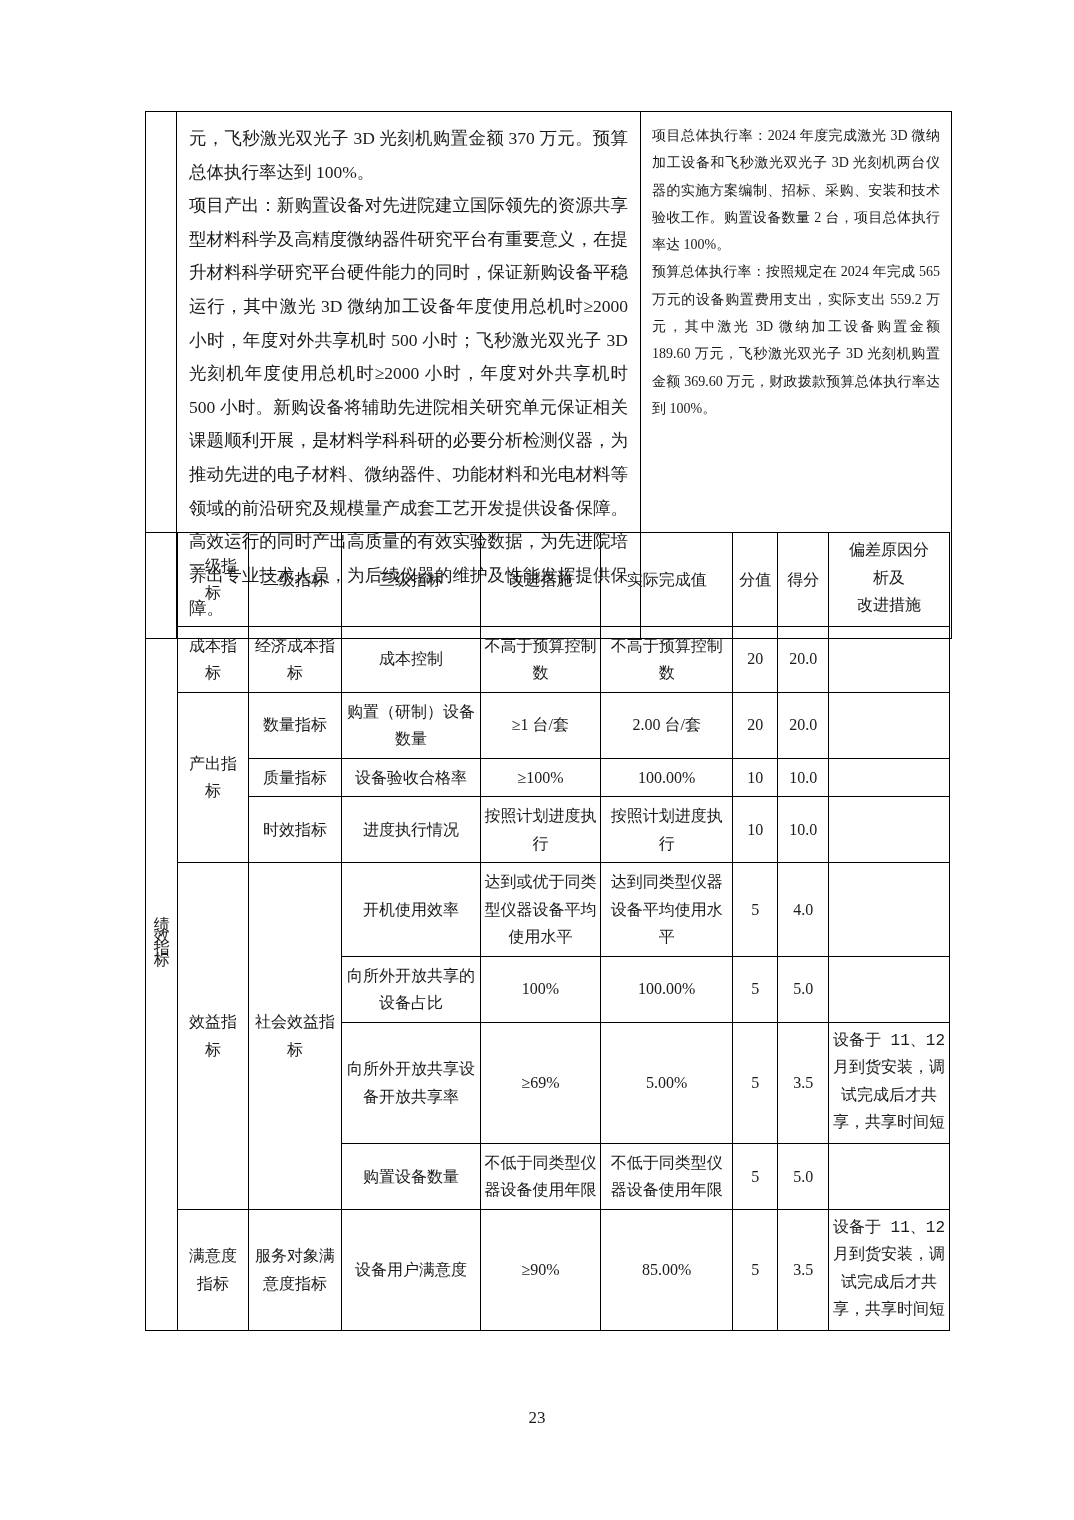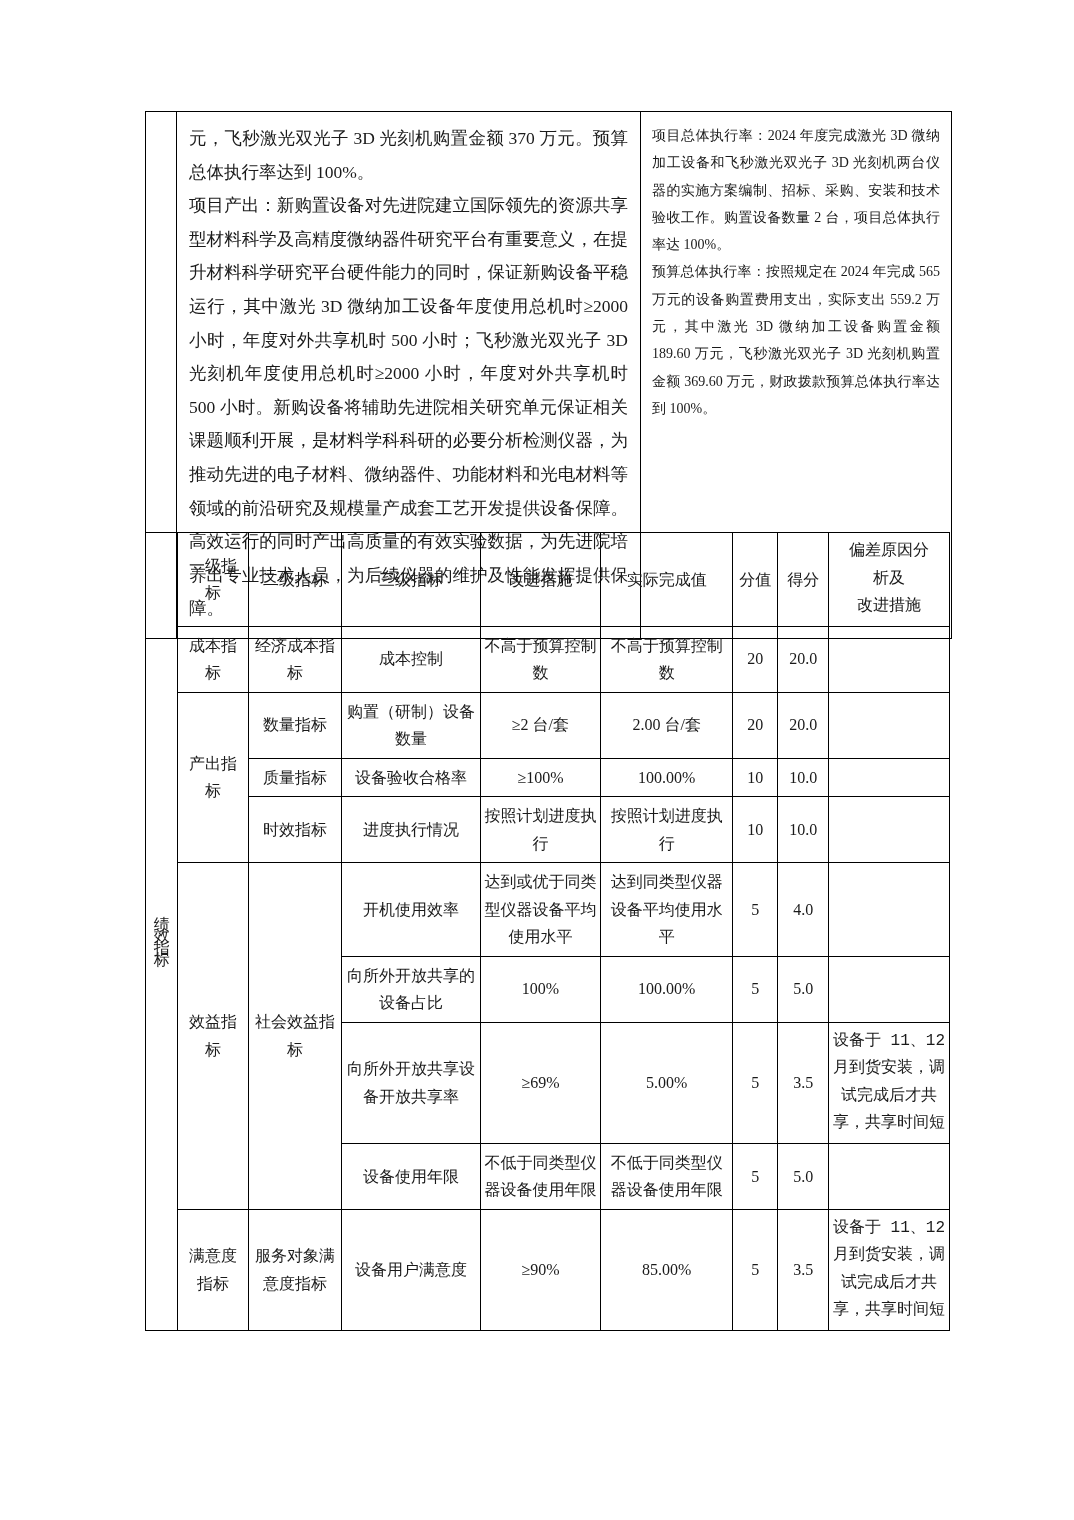--- a/index.html
+++ b/index.html
@@ -177,21 +177,21 @@
       <td>不高于预算控制数</td>
       <td class="num">20</td>
       <td class="num">20.0</td>
       <td class="note-cell"></td>
     </tr>
 
     <tr>
       <td rowspan="3">产出指标</td>
       <td>数量指标</td>
       <td>购置（研制）设备数量</td>
-      <td>≥2 台/套</td>
+      <td>≥1 台/套</td>
       <td>2.00 台/套</td>
       <td class="num">20</td>
       <td class="num">20.0</td>
       <td class="note-cell"></td>
     </tr>
 
     <tr>
       <td>质量指标</td>
       <td>设备验收合格率</td>
       <td>≥100%</td>
@@ -234,35 +234,36 @@
     <tr>
       <td>向所外开放共享设备开放共享率</td>
       <td>≥69%</td>
       <td>5.00%</td>
       <td class="num">5</td>
       <td class="num">3.5</td>
       <td class="note-cell">设备于 11、12 月到货安装，调试完成后才共享，共享时间短</td>
     </tr>
 
     <tr>
-      <td>设备使用年限</td>
+      <td>购置设备数量</td>
       <td>不低于同类型仪器设备使用年限</td>
       <td>不低于同类型仪器设备使用年限</td>
       <td class="num">5</td>
       <td class="num">5.0</td>
       <td class="note-cell"></td>
     </tr>
 
     <tr>
       <td>满意度指标</td>
       <td>服务对象满意度指标</td>
       <td>设备用户满意度</td>
       <td>≥90%</td>
       <td>85.00%</td>
       <td class="num">5</td>
       <td class="num">3.5</td>
       <td class="note-cell">设备于 11、12 月到货安装，调试完成后才共享，共享时间短</td>
     </tr>
   </tbody>
     </table>
 
+  <div class="page-number">23</div>
 
 </div>
 
 </body></html>

